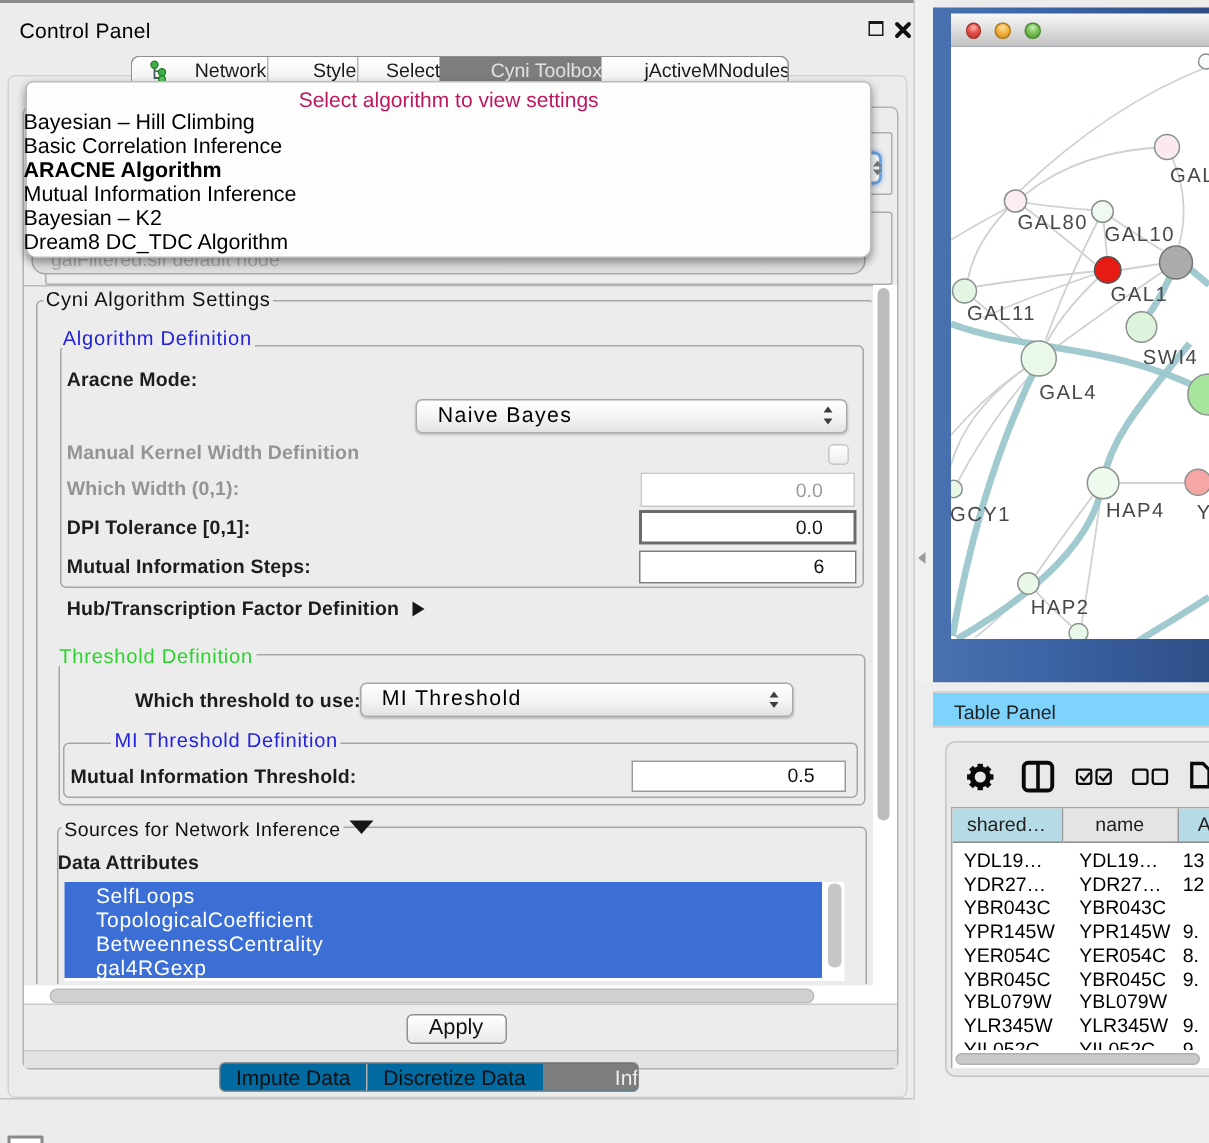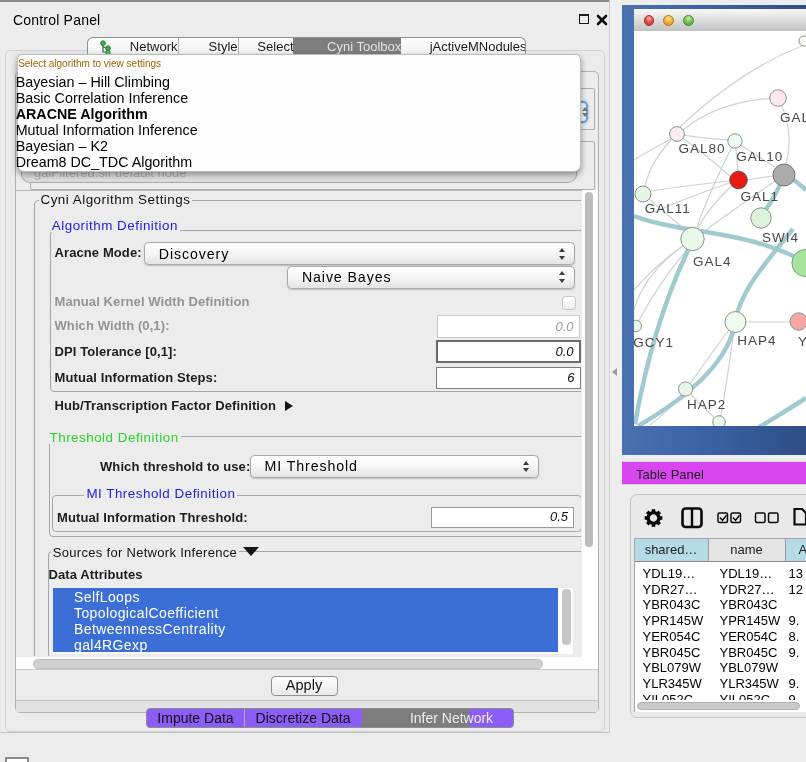--- a/index.html
+++ b/index.html
@@ -1,20 +1,20 @@
 <!DOCTYPE html>
 <html><head>
 <meta charset="utf-8">
 <style>
   html,body{margin:0;padding:0;}
   body{width:806px;height:762px;background:#ECECEC;font-family:"Liberation Sans",sans-serif;position:relative;overflow:hidden;}
   .abs{position:absolute;}
   .lbl{position:absolute;font-weight:bold;font-size:13px;letter-spacing:0.1px;color:#1d1d1d;white-space:nowrap;line-height:14px;}
   .lblg{position:absolute;font-weight:bold;font-size:13px;letter-spacing:0.1px;color:#949494;white-space:nowrap;line-height:14px;}
-  .fld{position:absolute;background:#fff;text-align:right;font-size:13px;color:#111;line-height:20px;padding-right:5px;box-sizing:border-box;font-style:italic;}
+  .fld{position:absolute;background:#fff;text-align:right;font-size:13px;color:#111;line-height:20px;padding-right:20px;box-sizing:border-box;}
   .grp{position:absolute;border:1px solid #a6a6a6;border-radius:4px;}
   .gtitle{position:absolute;background:#ECECEC;padding:0 2px;white-space:nowrap;line-height:13px;font-size:13.4px;letter-spacing:0.5px;}
   .combo{position:absolute;border:1px solid #a9a9a9;border-radius:4.5px;background:linear-gradient(#ffffff,#f4f4f4 55%,#e3e3e3);box-shadow:0 1px 1.5px rgba(0,0,0,0.2);box-sizing:border-box;}
   .combo .ct{position:absolute;left:13.5px;top:0;bottom:0;font-size:14.2px;letter-spacing:0.9px;color:#000;display:flex;align-items:center;}
   .arr{position:absolute;width:0;height:0;border-left:3.5px solid transparent;border-right:3.5px solid transparent;}
   .arrup{border-bottom:4.5px solid #3c3c3c;}
   .arrdn{border-top:4.5px solid #3c3c3c;}
   .tabt{position:absolute;top:0.5px;text-align:right;font-size:13px;color:#1a1a1a;line-height:15px;}
 </style>
 </head>
@@ -49,34 +49,29 @@
     <div class="tabt" style="left:24px;width:66px;">Network</div>
     <div class="tabt" style="left:90px;width:60px;">Style</div>
     <div class="tabt" style="left:150px;width:56px;">Select</div>
     <div class="tabt" style="left:205.8px;width:108px;color:#e2e2e2;">Cyni Toolbox</div>
     <div class="tabt" style="left:314px;width:125px;">jActiveMNodules</div>
   </div>
 
   <div class="abs" style="left:15.5px;top:189.5px;width:582px;height:1px;background:#b9b9b9;"></div>
 
   <div class="abs" id="viewport" style="left:17px;top:61px;width:564px;height:595px;overflow:hidden;">
-    <div class="abs" style="left:12px;top:0;width:468px;height:595px;" id="settings">
+    <div class="abs" style="left:2px;top:0;width:468px;height:595px;" id="settings">
 
       <div class="grp" style="left:5px;top:139px;width:557px;height:520px;"></div>
       <div class="gtitle" style="left:9.5px;top:131.5px;color:#111;">Cyni Algorithm Settings</div>
 
       <div class="grp" style="left:21px;top:168.5px;width:534px;height:160px;"></div>
       <div class="gtitle" style="left:20.8px;top:158px;color:#2222dd;">Algorithm Definition</div>
 
       <div class="lbl" style="left:25.5px;top:184.6px;">Aracne Mode:</div>
-      <div class="combo" style="left:115.3px;top:181px;width:430.7px;height:23px;">
-        <span class="ct">Discovery</span>
-        <span class="arr arrup" style="right:9px;top:4.5px;"></span>
-        <span class="arr arrdn" style="right:9px;top:12.5px;"></span>
-      </div>
       <div class="combo" style="left:258.4px;top:204.5px;width:287.6px;height:23px;">
         <span class="ct">Naive Bayes</span>
         <span class="arr arrup" style="right:9px;top:4.5px;"></span>
         <span class="arr arrdn" style="right:9px;top:12.5px;"></span>
       </div>
       <div class="lblg" style="left:25.5px;top:234.3px;">Manual Kernel Width Definition</div>
       <div class="abs" style="left:533.4px;top:235.2px;width:13.2px;height:13.4px;border:1px solid #c6c6c6;border-radius:3.5px;background:linear-gradient(#ffffff,#ededed);box-sizing:border-box;"></div>
       <div class="lblg" style="left:25.5px;top:258.2px;">Which Width (0,1):</div>
       <div class="fld" style="left:408px;top:253.5px;width:142.5px;height:23.5px;border:1px solid #c9c9c9;color:#9a9a9a;line-height:22px;">0.0</div>
       <div class="lbl" style="left:25.5px;top:284px;">DPI Tolerance [0,1]:</div>
@@ -116,39 +111,39 @@
 
   <div class="abs" style="left:15.5px;top:656.5px;width:566px;height:13px;background:#fff;"></div>
   <div class="abs" style="left:33px;top:658.5px;width:510px;height:10px;background:#d0d0d0;border:1px solid #bdbdbd;border-radius:5px;box-sizing:border-box;"></div>
 
   <div class="abs" style="left:15.5px;top:700.2px;width:583px;height:1px;background:#c3c3c3;"></div>
   <div class="abs" style="left:15.5px;top:701.2px;width:582px;height:10.5px;background:#E2E2E2;"></div>
   <div class="abs" style="left:15.5px;top:669.2px;width:582px;height:1px;background:#cccccc;"></div>
 
   <div class="abs" style="left:270.5px;top:675.5px;width:67px;height:20px;background:linear-gradient(#ffffff,#f4f4f4 50%,#e9e9e9);border:1px solid #909090;border-radius:4px;box-sizing:border-box;text-align:center;font-size:14.5px;color:#111;line-height:17.5px;">Apply</div>
 
-  <div class="abs" style="left:146px;top:707.5px;width:368px;height:20px;background:#8b5cf6;border:1px solid #8e8e8e;border-radius:4px;box-sizing:border-box;overflow:hidden;">
+  <div class="abs" style="left:146px;top:707.5px;width:280px;height:20px;background:#0369a1;border:1px solid #8e8e8e;border-radius:4px;box-sizing:border-box;overflow:hidden;">
     <div class="abs" style="left:96.5px;top:0;width:1px;height:20px;background:#b0b0b0;"></div>
     <div class="abs" style="left:215px;top:0;width:107px;height:20px;background:#7d7d7d;"></div>
     <div class="abs" style="left:0;top:1.5px;width:97px;text-align:center;font-size:14px;color:#111;">Impute Data</div>
     <div class="abs" style="left:97px;top:1.5px;width:118px;text-align:center;font-size:14px;color:#111;">Discretize Data</div>
     <div class="abs" style="left:215px;top:1.5px;width:107px;text-align:center;font-size:14px;color:#ececec;margin-left:36px;">Infer Network</div>
   </div>
 </div>
 
 <div class="abs" style="left:30px;top:88px;width:565px;height:42px;border:1px solid #adadad;border-radius:2px;box-sizing:border-box;"></div>
 <div class="abs" style="left:30px;top:141px;width:565px;height:49px;border:1px solid #adadad;border-radius:2px;box-sizing:border-box;"></div>
 <div class="abs" style="left:552px;top:101px;width:36px;height:22px;border:2.5px solid #6ca2dc;border-radius:5px;background:#f6fafd;box-shadow:0 0 3px #7fb0e4;box-sizing:border-box;"></div>
 <div class="abs" style="left:581.5px;top:106.5px;width:0;height:0;border-left:3px solid transparent;border-right:3px solid transparent;border-bottom:4px solid #777;"></div>
 <div class="abs" style="left:581.5px;top:113px;width:0;height:0;border-left:3px solid transparent;border-right:3px solid transparent;border-top:4px solid #777;"></div>
 <div class="abs" style="left:21px;top:158px;width:556px;height:25px;border:1px solid #a8a8a8;border-radius:9px;background:linear-gradient(#fdfdfd,#dcdcdc);box-sizing:border-box;"></div>
 <div class="abs" style="left:34px;top:164.5px;font-size:13px;color:#b2b2b2;">galFiltered.sif default node</div>
 
 <div class="abs" id="popup" style="left:17.2px;top:53.5px;width:563.8px;height:118.8px;background:#fdfdfd;border:1px solid #bcbcbc;border-radius:5px 5px 7px 7px;box-shadow:0 3px 6px rgba(0,0,0,0.40);box-sizing:border-box;">
-  <div class="abs" style="left:0;top:3.5px;width:100%;text-align:left;font-size:10px;color:#a16207;">Select algorithm to view settings</div>
+  <div class="abs" style="left:0;top:3.5px;width:100%;text-align:center;font-size:14px;color:#be185d;">Select algorithm to view settings</div>
   <div class="abs" style="left:-2.5px;top:19.3px;font-size:14.3px;color:#000;line-height:16px;">
     Bayesian – Hill Climbing<br>
     Basic Correlation Inference<br>
     <b>ARACNE Algorithm</b><br>
     Mutual Information Inference<br>
     Bayesian – K2<br>
     Dream8 DC_TDC Algorithm
   </div>
 </div>
 
@@ -226,21 +221,21 @@
     <text x="761.9" y="242.4">SWI4</text>
     <text x="692.9" y="266">GAL4</text>
     <text x="633.3" y="347.3">GCY1</text>
     <text x="737.3" y="344.7">HAP4</text>
     <text x="797.9" y="346">Y</text>
     <text x="687.1" y="409.2">HAP2</text>
   </g>
 </svg>
 
 <div class="abs" style="left:610px;top:455px;width:196px;height:307px;background:#EDEDED;"></div>
-<div class="abs" style="left:622px;top:461px;width:184px;height:24px;background:#d946ef;border-top:1px solid #d5d5d5;border-bottom:1px solid #cfcfcf;box-sizing:border-box;">
+<div class="abs" style="left:622px;top:461px;width:184px;height:24px;background:#7dd3fc;border-top:1px solid #d5d5d5;border-bottom:1px solid #cfcfcf;box-sizing:border-box;">
   <div class="abs" style="left:14px;top:5px;font-size:13px;color:#222;">Table Panel</div>
 </div>
 <div class="abs" id="tpanel" style="left:630px;top:494px;width:200px;height:224px;background:#E9E9E9;border:1px solid #c4c4c4;border-radius:7px 0 0 7px;box-sizing:border-box;"></div>
 
 <svg class="abs" style="left:634px;top:503px;" width="172" height="30" viewBox="634 503 172 30">
   <g transform="translate(653.5,518)" fill="#0a0a0a">
     <circle r="5.4" fill="none" stroke="#0a0a0a" stroke-width="3.4"></circle>
     <g>
       <rect x="-1.8" y="-8.8" width="3.6" height="4.2"></rect>
       <rect x="-1.8" y="4.6" width="3.6" height="4.2"></rect>

